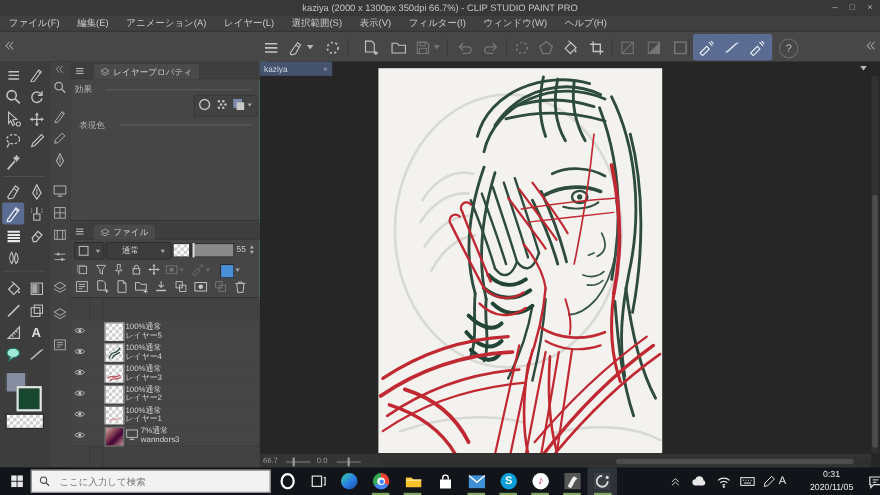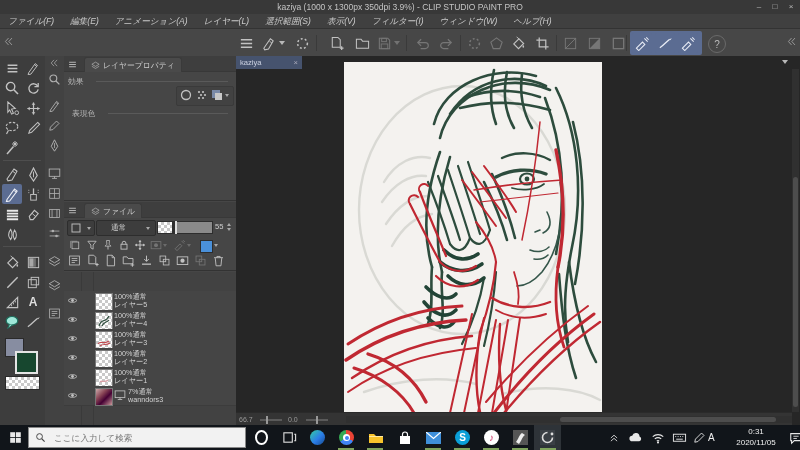--- a/index.html
+++ b/index.html
@@ -8,21 +8,21 @@
         background:#262626;color:#c8c8c8;font-size:9px;-webkit-font-smoothing:antialiased;}
   .abs{position:absolute;}
   .ic{color:#c2c2c2;display:block;}
   .ic svg{display:block;}
   .dis{opacity:.38;}
   .sep{position:absolute;width:1px;background:#3a3a3a;}
   
   #titlebar{left:0;top:0;width:800px;height:14px;background:#383838;}
   #titlebar .t{position:absolute;left:0;right:0;top:2px;text-align:center;font-size:8.5px;color:#c4c4c4;}
   .winbtn{position:absolute;top:1px;width:14px;height:12px;text-align:center;font-size:8px;color:#bbb;line-height:12px;}
-  #menubar{left:0;top:14px;width:800px;height:14px;background:#404040;border-bottom:1px solid #333;font-style:italic;}
+  #menubar{left:0;top:14px;width:800px;height:14px;background:#404040;border-bottom:1px solid #333;}
   .mitem{display:inline-block;padding:2px 8px 0 8px;font-size:8.6px;color:#c9c9c9;}
   
   #cmdbar{left:0;top:29px;width:800px;height:27px;background:#474747;border-bottom:1px solid #323232;}
   .cbtn{position:absolute;top:4px;width:20px;height:20px;display:flex;align-items:center;justify-content:center;border-radius:2px;}
   .cbtn.on{background:#5b6c92;}
   #snapgrp{position:absolute;left:630px;top:2px;width:72px;height:24px;background:#5b6c92;border-radius:2px;}
   
   #tools{left:0;top:56px;width:45px;height:369px;background:#3d3d3d;border-right:1px solid #333;}
   .tbtn{position:absolute;width:20px;height:20px;display:flex;align-items:center;justify-content:center;border-radius:2px;}
   .tbtn.on{background:#5b6c92;}
@@ -310,21 +310,21 @@
 <symbol id="i-tv" viewBox="0 0 16 16">
         <rect x="2" y="3" width="9" height="10" stroke="currentColor" stroke-width="1.2" fill="none"></rect>
         <path d="M13,4.5h1.5v7H13" stroke="currentColor" stroke-width="1.2" fill="none"></path>
       </symbol>
 </defs>
 </svg>
 
 <div id="root">
 
   <div id="titlebar" class="abs">
-    <div class="t">kaziya (1000 x 1300px 350dpi 3.9%)  - CLIP STUDIO PAINT PRO</div>
+    <div class="t">kaziya (2000 x 1300px 350dpi 66.7%)  - CLIP STUDIO PAINT PRO</div>
     <div class="winbtn" style="left:752px">–</div>
     <div class="winbtn" style="left:768px">□</div>
     <div class="winbtn" style="left:784px">×</div>
   </div>
 
   <div id="menubar" class="abs">
     <span class="mitem">ファイル(F)</span><span class="mitem">編集(E)</span><span class="mitem">アニメーション(A)</span><span class="mitem">レイヤー(L)</span><span class="mitem">選択範囲(S)</span><span class="mitem">表示(V)</span><span class="mitem">フィルター(I)</span><span class="mitem">ウィンドウ(W)</span><span class="mitem">ヘルプ(H)</span>
   </div>
 
   <div id="cmdbar" class="abs">

